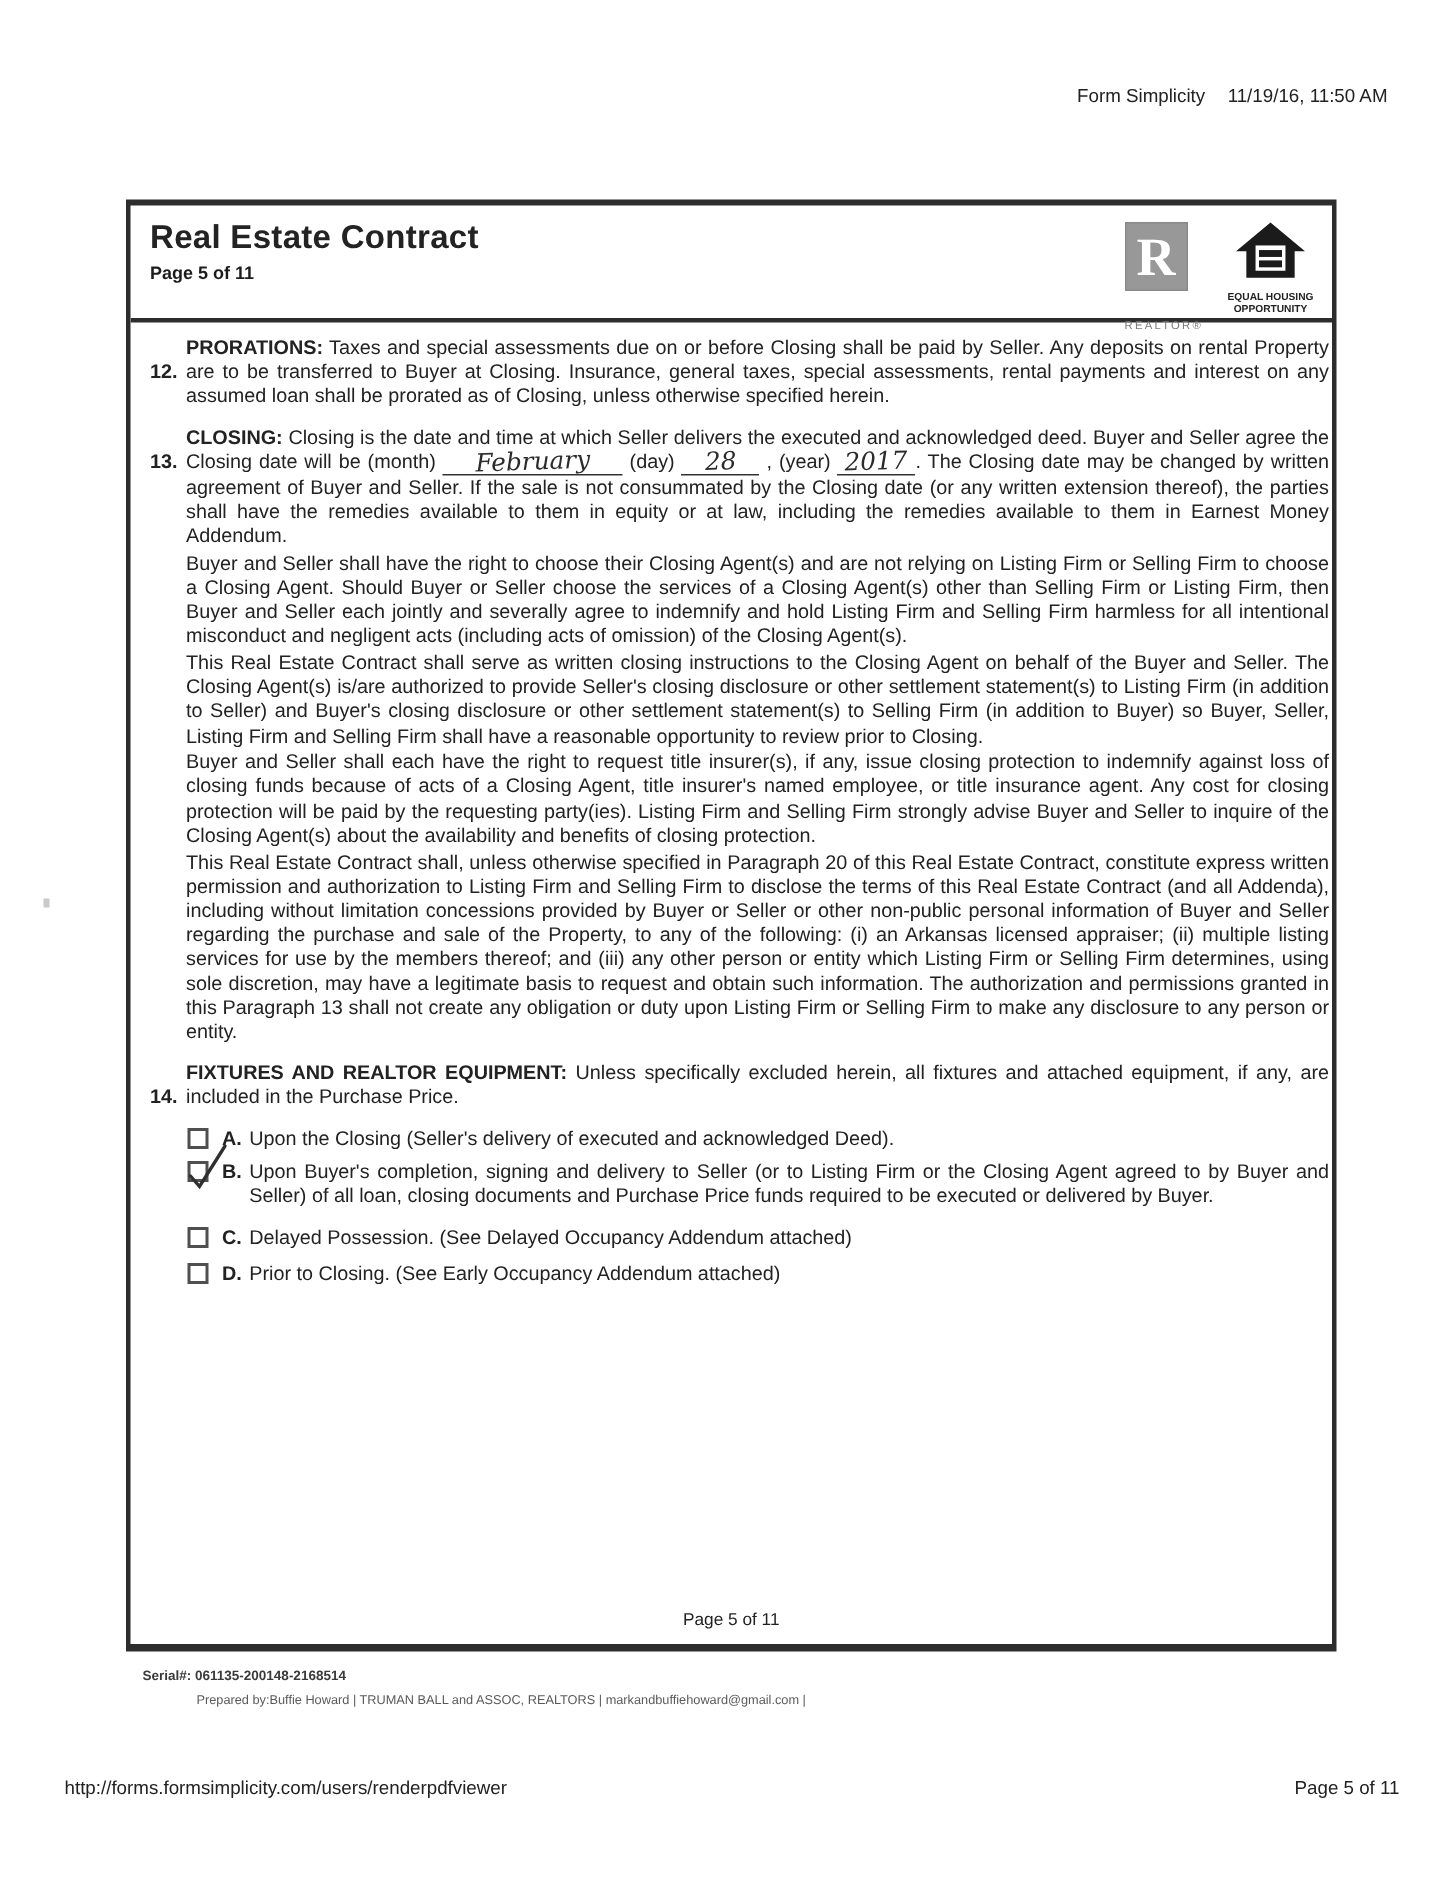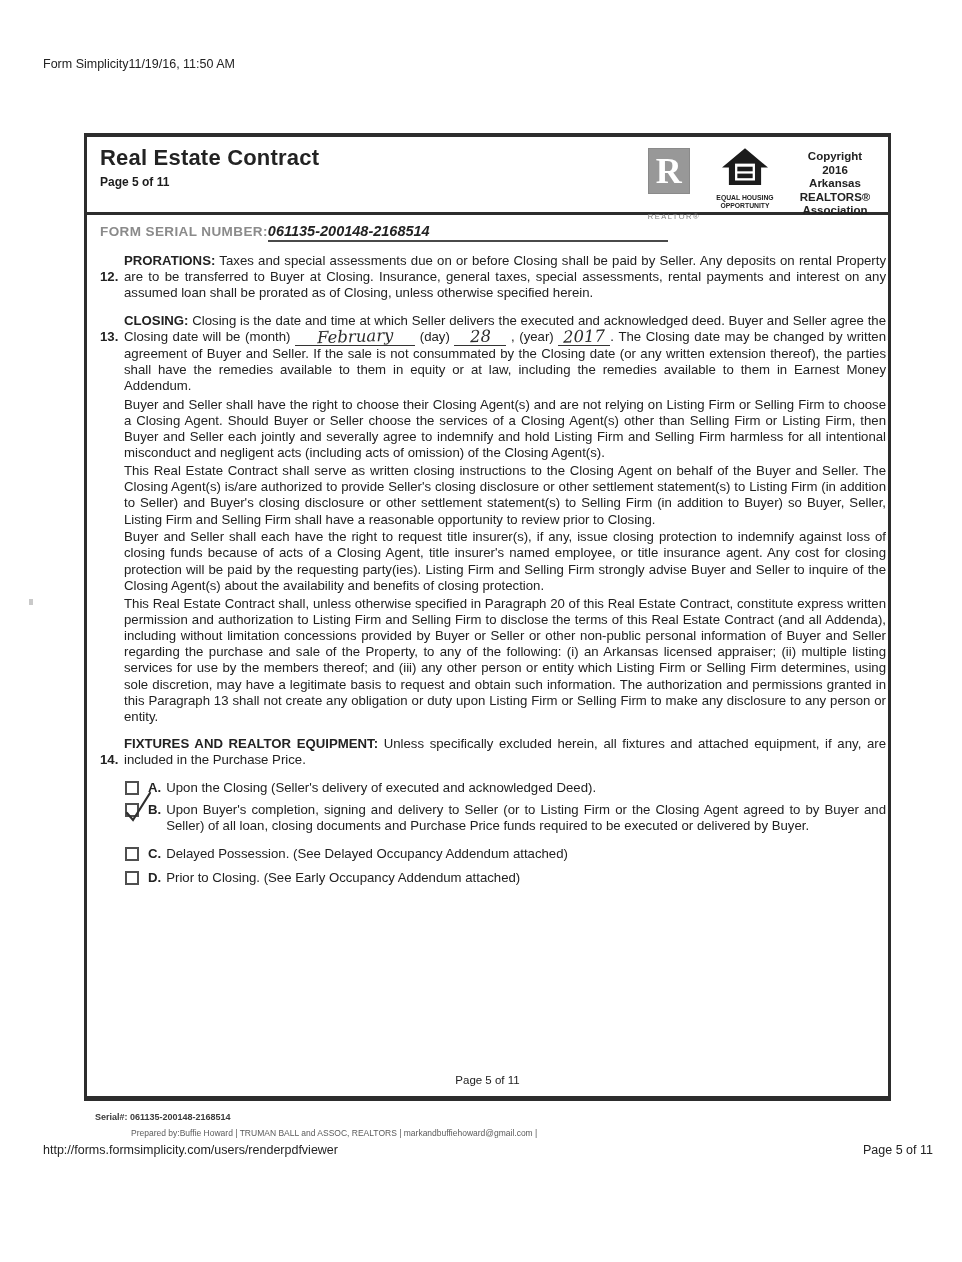--- a/index.html
+++ b/index.html
@@ -5,21 +5,21 @@
   * { box-sizing: border-box; }
   html, body { margin: 0; padding: 0; }
   body {
     width: 962px; height: 1262px; position: relative;
     background: #ffffff; color: #1c1c1c;
     font-family: "Liberation Sans", sans-serif;
     overflow: hidden;
   }
   .top-bar {
     position: absolute; top: 57px; left: 43px; right: 37px;
-    display: flex; justify-content: flex-start; font-size: 12.5px; color: #222;
+    display: flex; justify-content: flex-end; font-size: 12.5px; color: #222; gap: 15px;
   }
   .doc {
     position: absolute; top: 133px; left: 84px; width: 807px; height: 968px;
     border: 3px solid #2d2d2d; border-top-width: 4px; border-bottom-width: 5px;
     background: #fff; overflow: hidden;
   }
   .doc-header {
     display: flex; justify-content: space-between; align-items: flex-start;
     height: 78px; padding: 8px 8px 0 13px; border-bottom: 3px solid #2d2d2d;
   }
@@ -64,21 +64,21 @@
     margin: 1px 9px 0 1px; position: relative;
   }
   .checkmark-svg { position: absolute; left: -3px; top: -16px; overflow: visible; }
   .opt-letter { font-weight: bold; margin-right: 5px; white-space: nowrap; }
   .opt-text { flex: 1; text-align: justify; }
   .doc-footer { position: absolute; bottom: 10px; left: 0; right: 0; text-align: center; font-size: 11.5px; color: #222; }
   .below-doc { position: absolute; top: 1112px; left: 95px; }
   .below-serial { font-weight: bold; font-size: 9px; color: #3a3a3a; }
   .below-prepared { margin-top: 6px; font-size: 8.5px; color: #5a5a5a; padding-left: 36px; }
   .bottom-bar {
-    position: absolute; top: 1143px; left: 43px; right: 29px;
+    position: absolute; top: 1185px; left: 43px; right: 29px;
     display: flex; justify-content: space-between; font-size: 12.5px; color: #222;
   }
   .artifact { position: absolute; left: 29px; top: 599px; width: 4px; height: 6px; background: #c9c9c9; }
 </style>
 </head>
 <body>
 
 <div class="top-bar">
   <span>Form Simplicity</span>
   <span>11/19/16, 11:50 AM</span>
@@ -105,33 +105,23 @@
           <polygon points="30,0 60,25 51,25 51,48 9,48 9,25 0,25" fill="#1b1b1b"></polygon>
           <rect x="17" y="20" width="26" height="22" fill="#ffffff"></rect>
           <rect x="20" y="24" width="20" height="6" fill="#1b1b1b"></rect>
           <rect x="20" y="33" width="20" height="6" fill="#1b1b1b"></rect>
         </svg>
         <div class="eh-caption">
           <div>EQUAL HOUSING</div>
           <div>OPPORTUNITY</div>
         </div>
       </div>
-      <div class="copyright">
-        <div>Copyright</div>
-        <div>2016</div>
-        <div>Arkansas</div>
-        <div>REALTORS®</div>
-        <div>Association</div>
-      </div>
     </div>
   </div>
 
-  <div class="serial-row">
-    <span class="serial-label">FORM SERIAL NUMBER:</span><span class="serial-value">061135-200148-2168514</span>
-  </div>
 
   <div class="doc-body">
 
     <div class="para">
       <span class="num">12.</span>
       <span class="blabel">PRORATIONS:</span>
       <span>Taxes and special assessments due on or before Closing shall be paid by Seller. Any deposits on rental Property are to be transferred to Buyer at Closing. Insurance, general taxes, special assessments, rental payments and interest on any assumed loan shall be prorated as of Closing, unless otherwise specified herein.</span>
     </div>
 
     <div class="para" style="margin-bottom:2px;">

